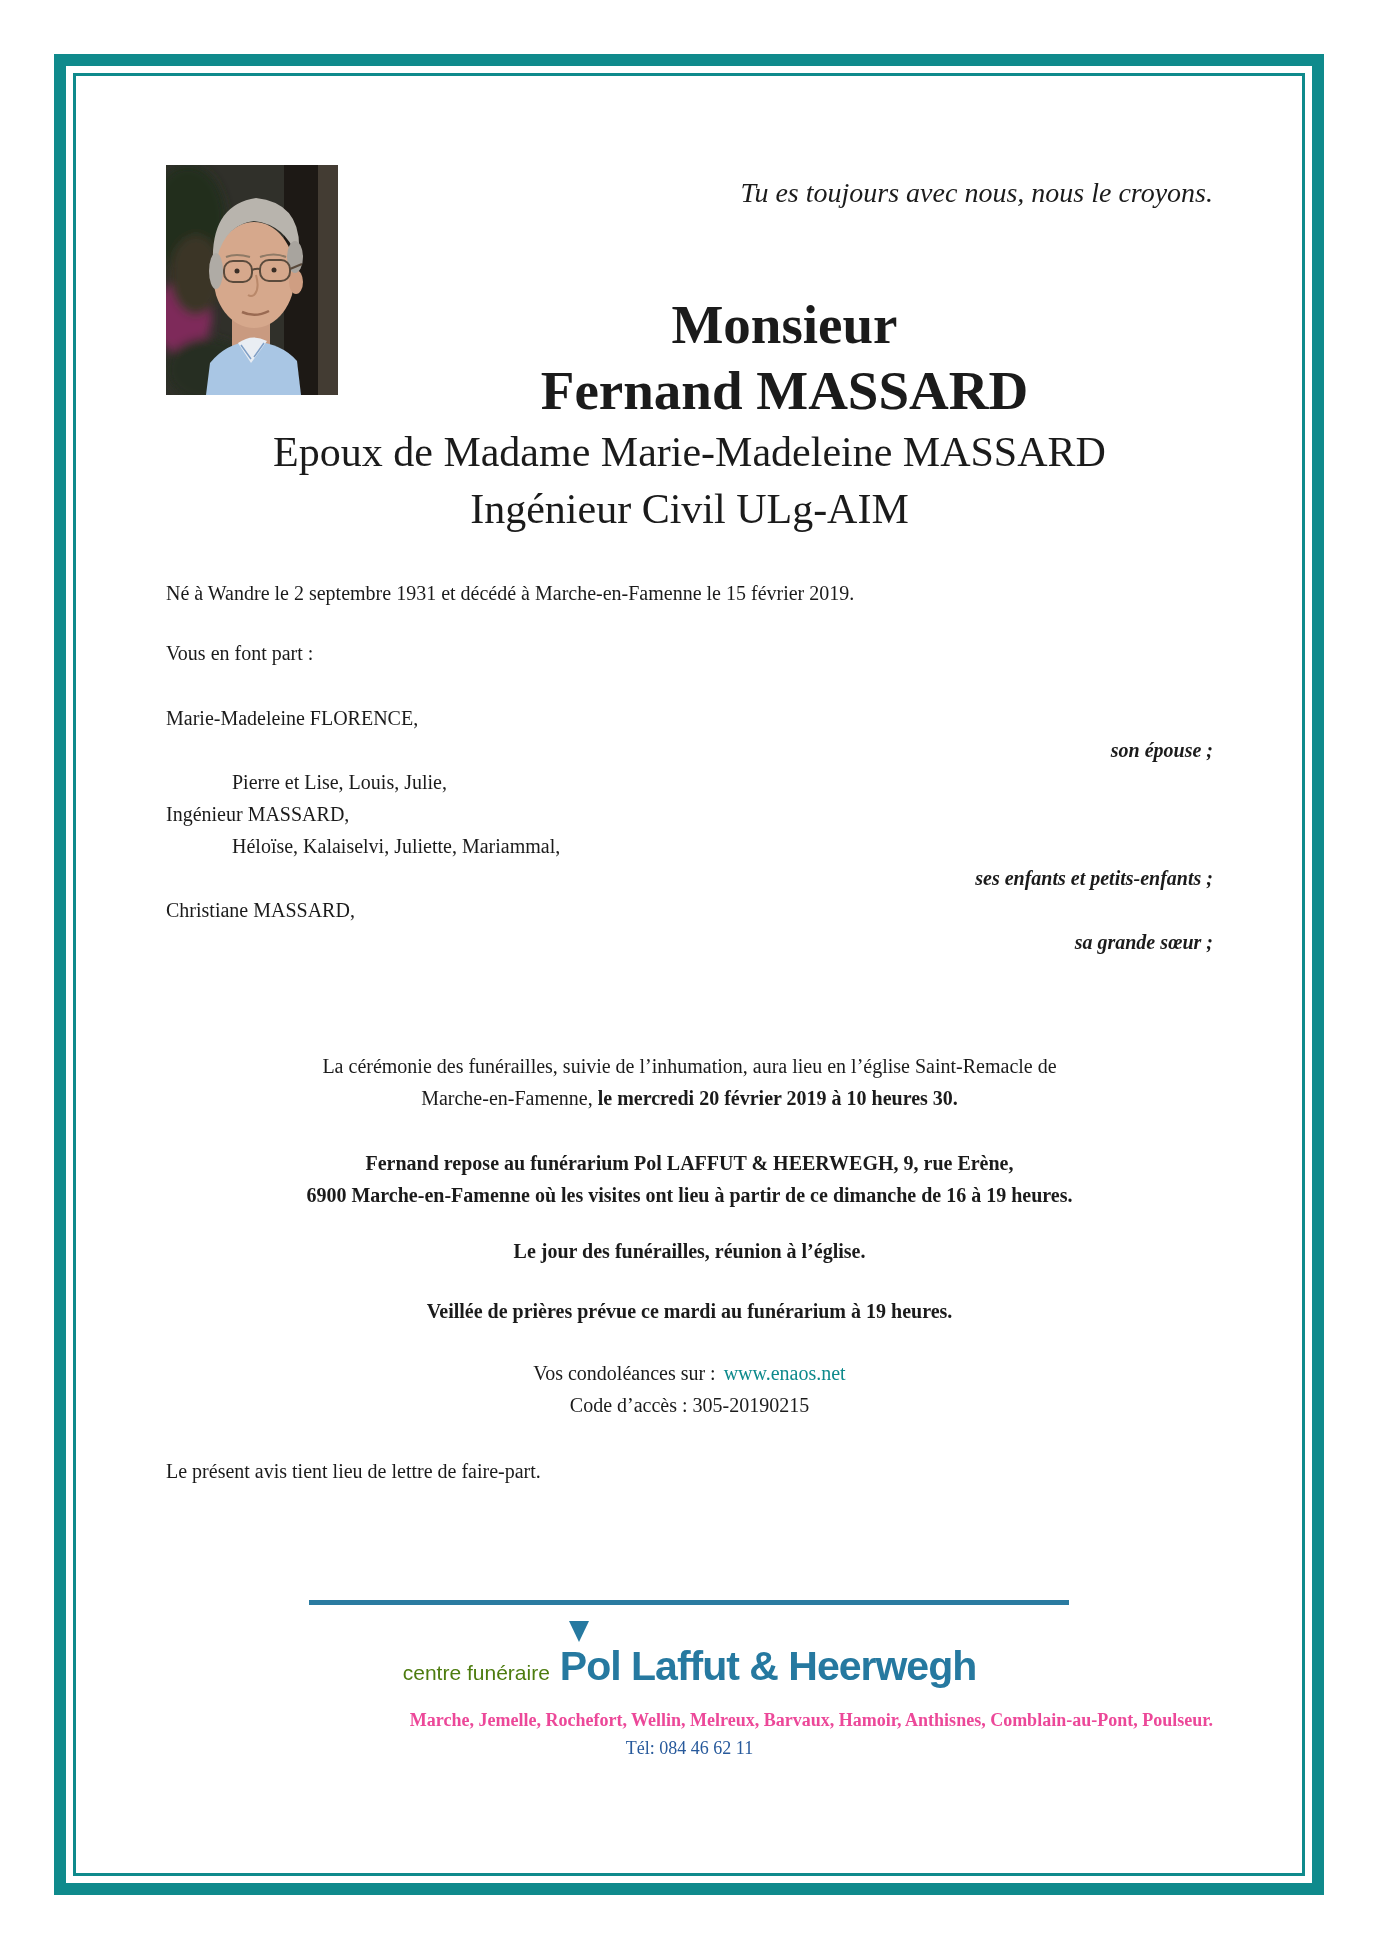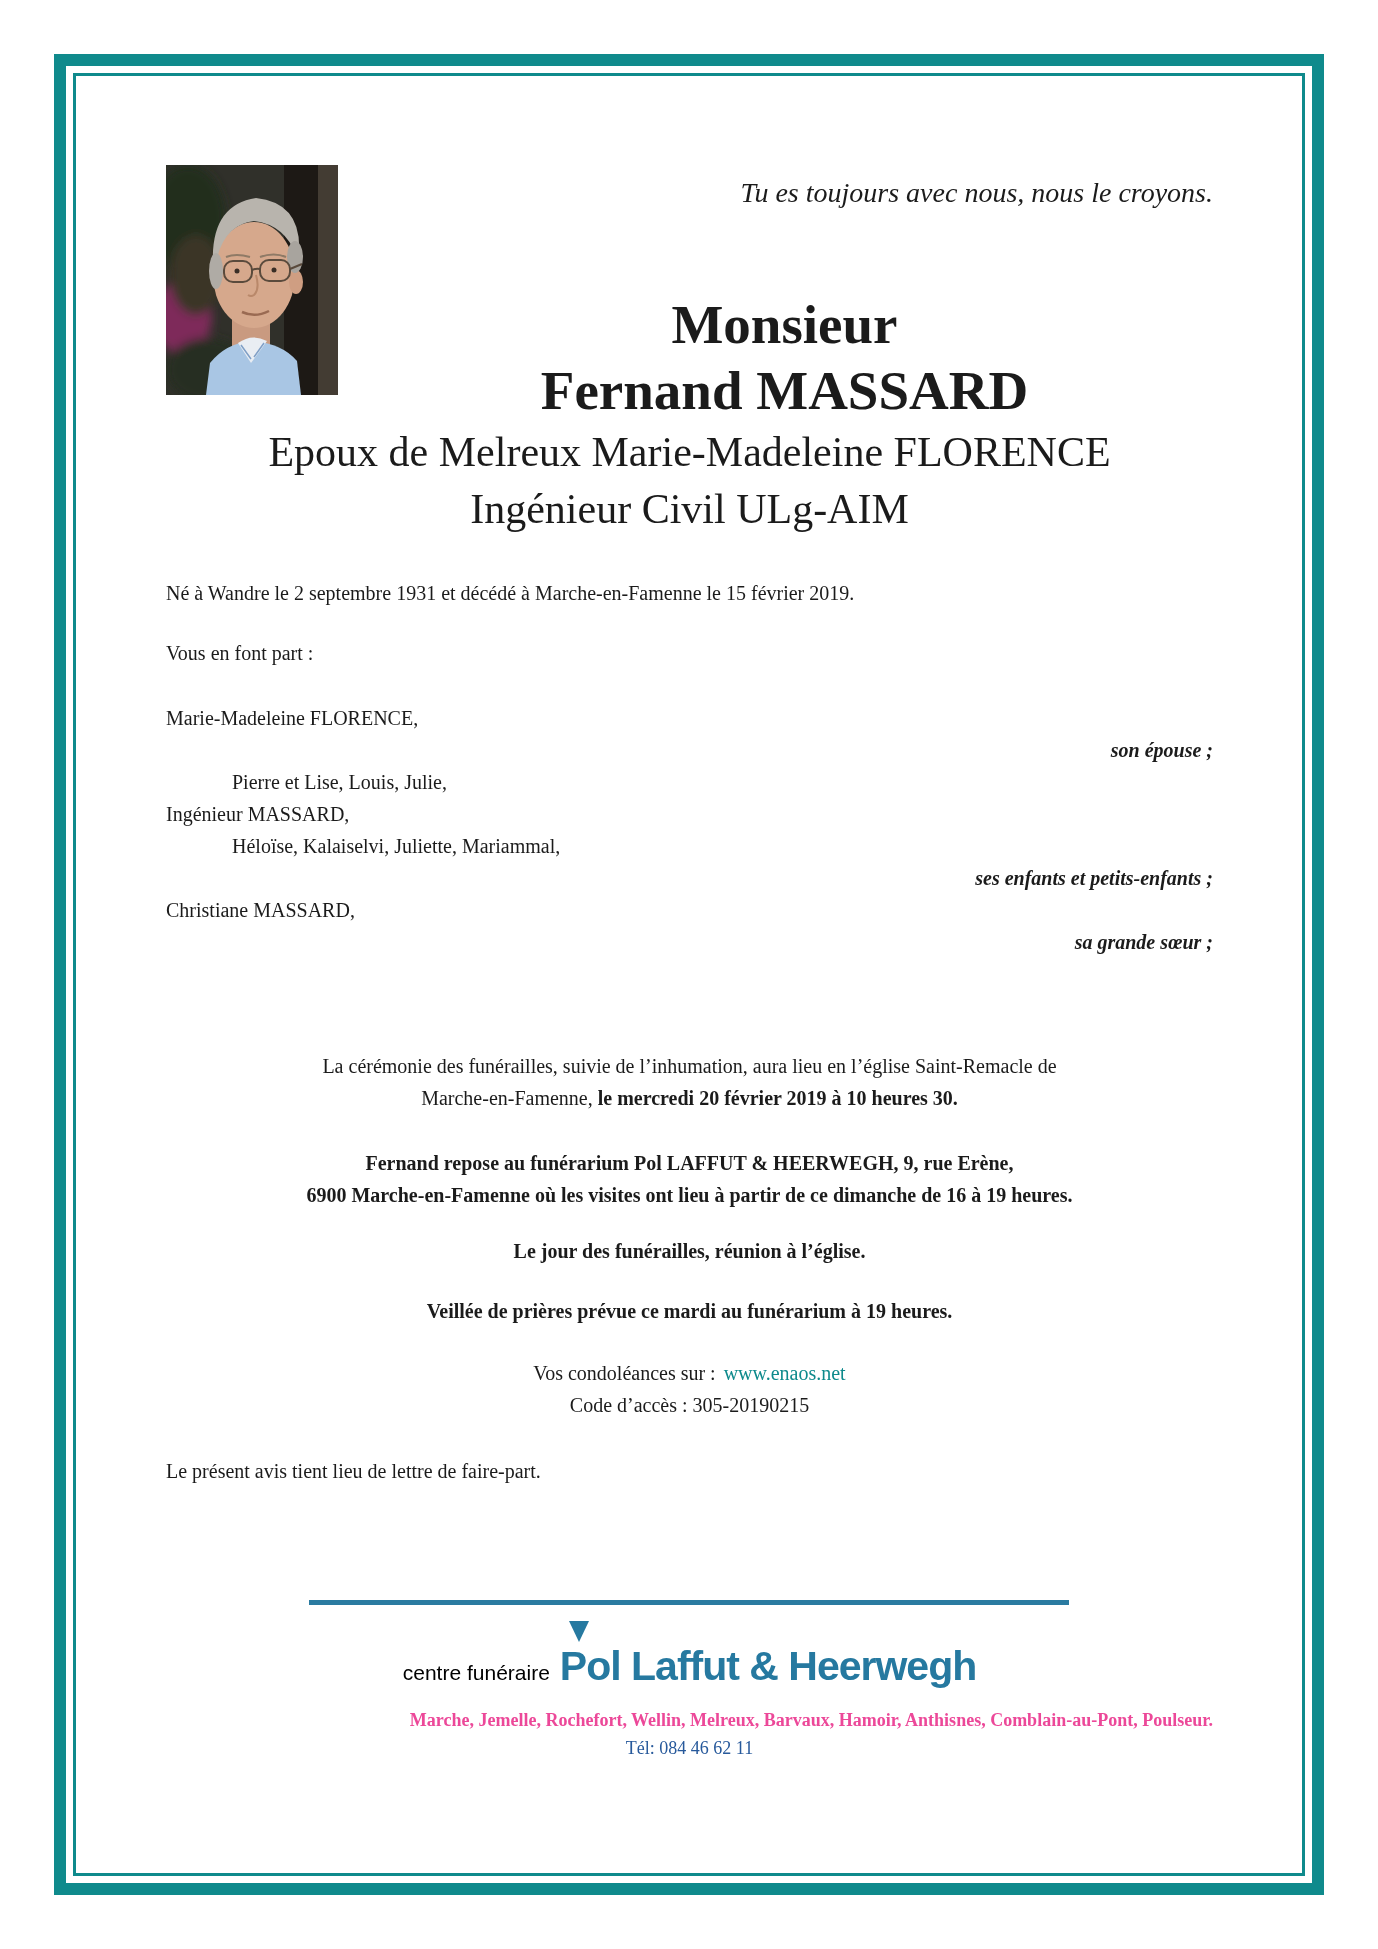--- a/index.html
+++ b/index.html
@@ -44,21 +44,21 @@
 
   .photo{position:absolute;left:166px;top:165px;width:172px;height:230px;}
 
   .footer-rule{position:absolute;left:143px;top:1600px;width:760px;height:5px;background:#2b7ba1;}
   .footer-triangle{
     position:absolute;left:403px;top:1621px;width:0;height:0;
     border-left:10px solid transparent;border-right:10px solid transparent;
     border-top:21px solid #2679a0;
   }
   .brand-row{position:absolute;left:0;right:0;top:1643px;display:flex;justify-content:center;align-items:baseline;gap:10px;}
-  .brand-prefix{font-family:"Liberation Sans",sans-serif;font-size:21px;color:#000000;}
+  .brand-prefix{font-family:"Liberation Sans",sans-serif;font-size:21px;color:#4d7c0f;}
   .brand-name{font-family:"Liberation Sans",sans-serif;font-size:41px;font-weight:bold;color:#2679a0;letter-spacing:-1px;}
   .cities{top:1708px;text-align:right;font-size:18px;font-weight:bold;color:#ec4899;line-height:24px;}
   .phone{top:1736px;text-align:center;font-size:18px;font-weight:normal;color:#27599b;line-height:24px;}
 </style>
 </head>
 <body>
 
 <div class="page">
 
   <div class="frame-outer"></div>
@@ -101,21 +101,21 @@
     </svg>
   </div>
 
   <div class="col">
 
     <div class="blk quote t-right it">Tu es toujours avec nous, nous le croyons.</div>
 
     <div class="blk titles">
       <div class="title-main">Monsieur</div>
       <div class="title-main">Fernand MASSARD</div>
-      <div class="title-sub">Epoux de Melreux Marie-Madeleine FLORENCE</div>
+      <div class="title-sub">Epoux de Madame Marie-Madeleine MASSARD</div>
       <div class="title-sub">Ingénieur Civil ULg-AIM</div>
     </div>
 
     <div class="blk lifedates body-line">Né à Wandre le 2 septembre 1931 et décédé à Marche-en-Famenne le 15 février 2019.</div>
 
     <div class="blk intro body-line">Vous en font part :</div>
 
     <div class="blk family">
       <div class="body-line">Marie-Madeleine FLORENCE,</div>
       <div class="body-line bi t-right">son épouse ;</div>

